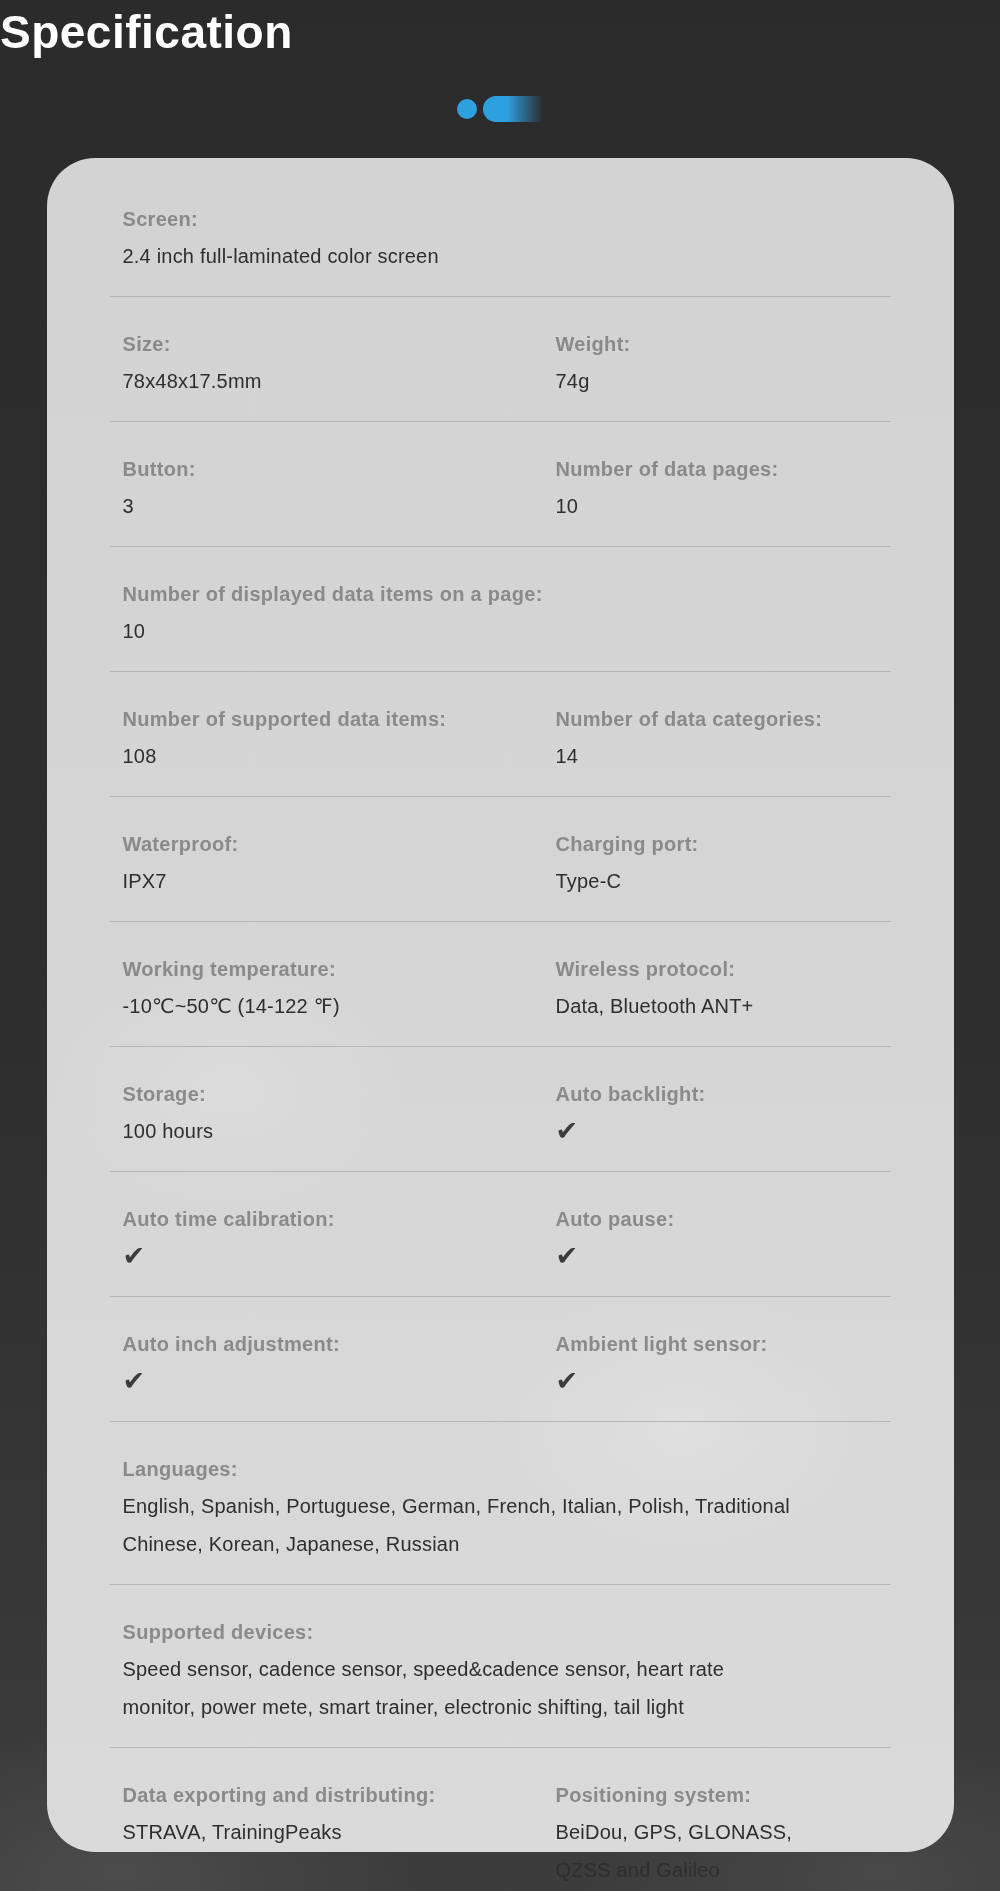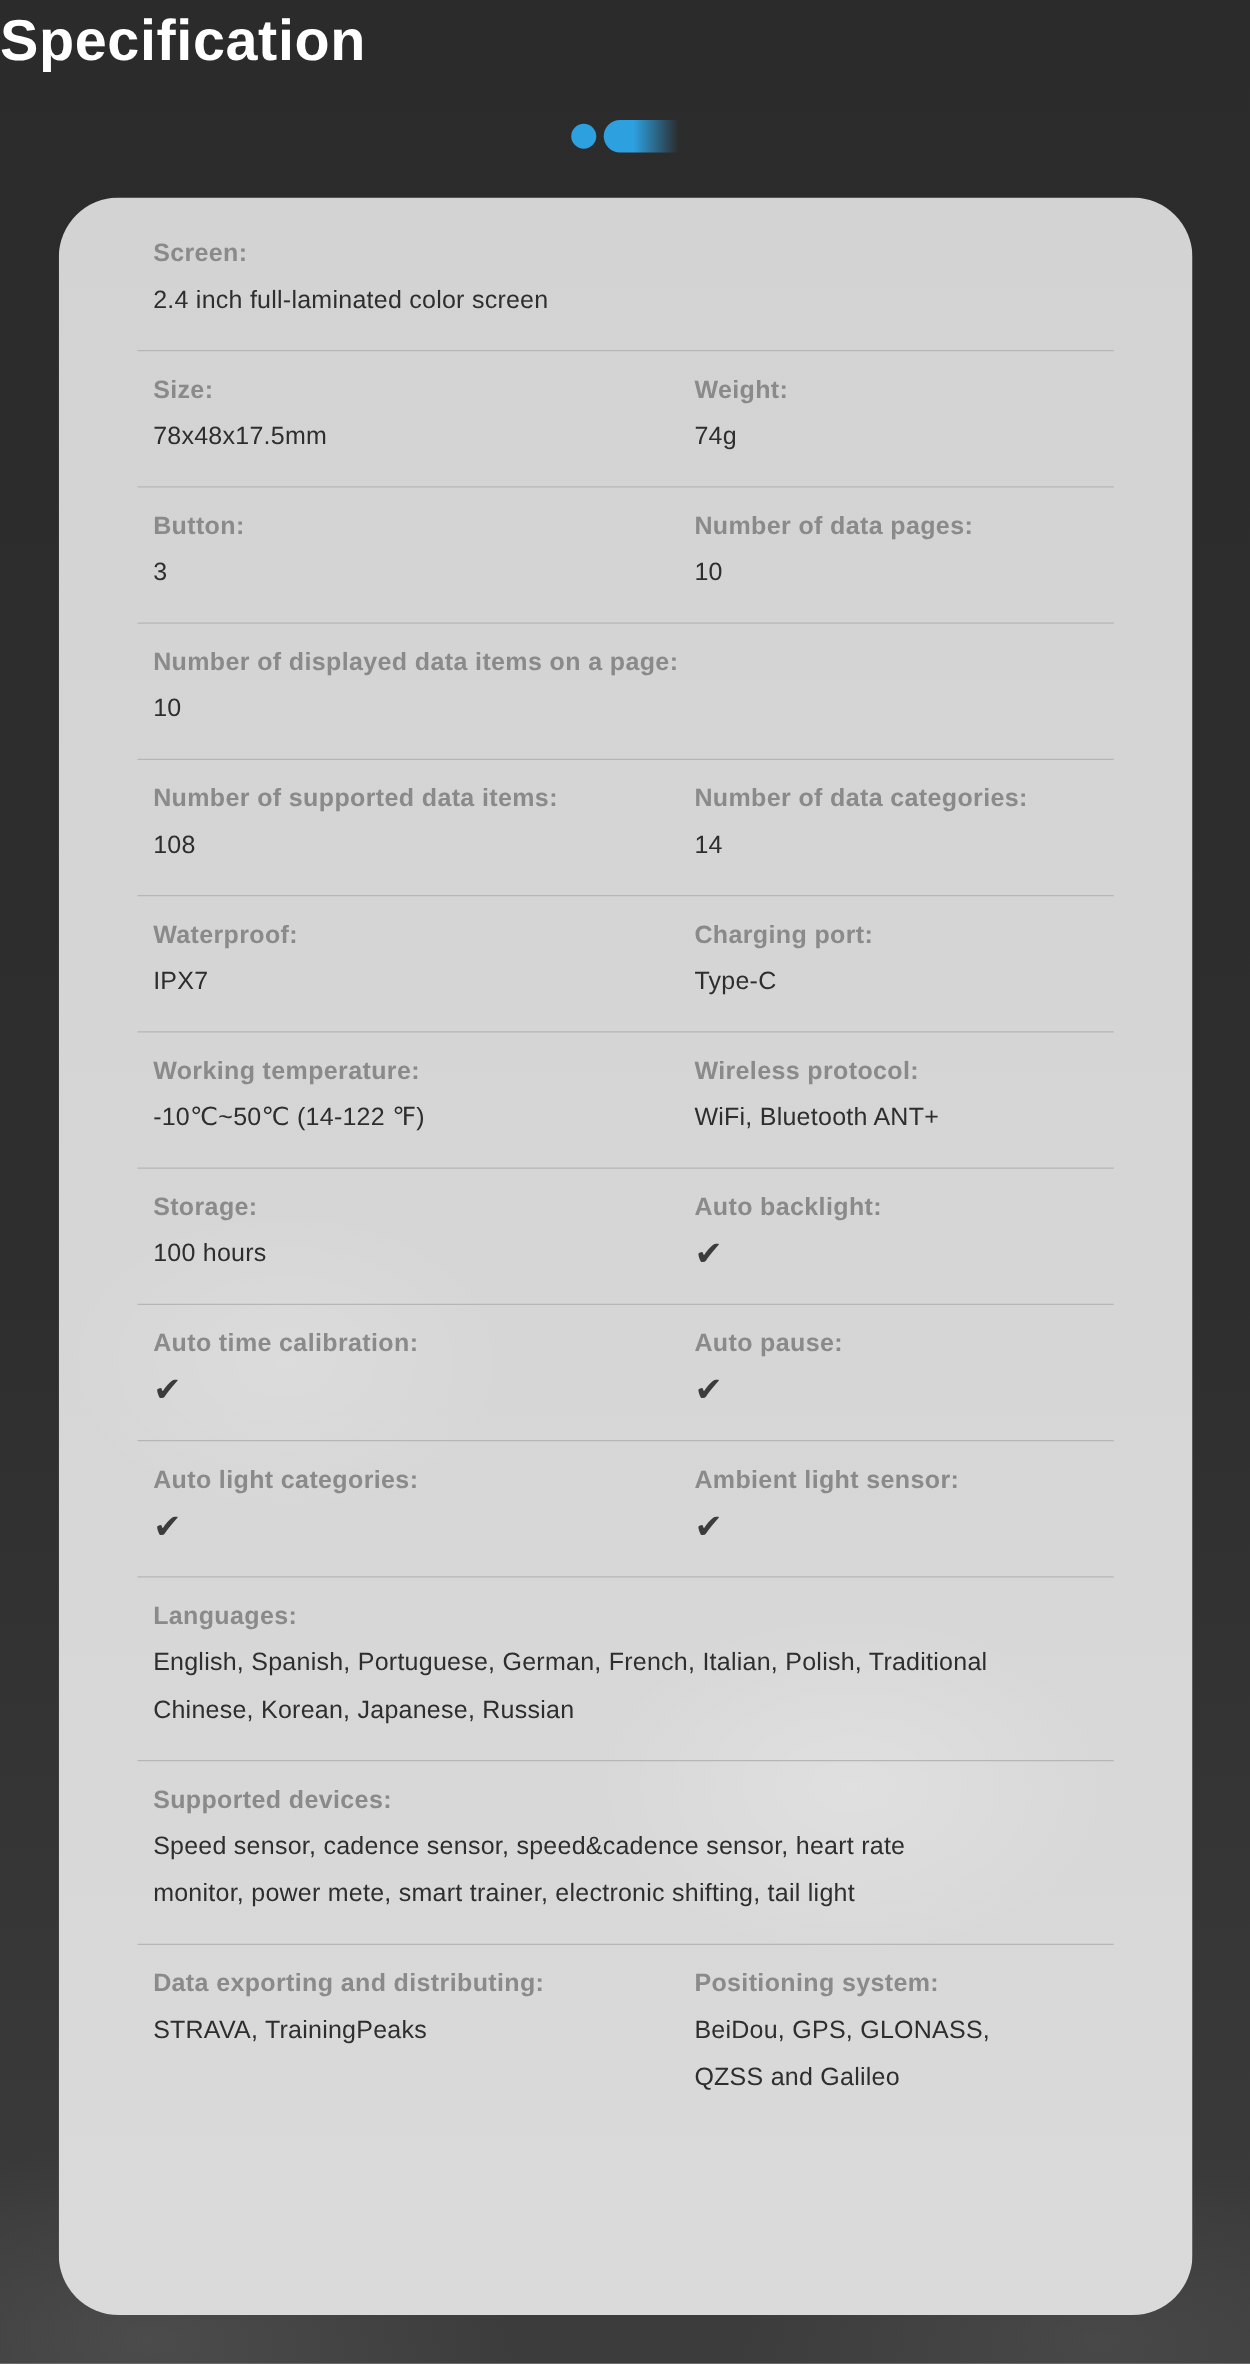--- a/index.html
+++ b/index.html
@@ -49,21 +49,21 @@
   }
   .row{
     padding:19px 13px 21px;
     border-bottom:1px solid var(--divider);
   }
   .row:last-child{border-bottom:none;}
   .row.double{display:grid;grid-template-columns:433px 1fr;}
   .cell{min-width:0;}
   .label{
     color:var(--label);font-weight:bold;font-size:20px;line-height:24px;
-    letter-spacing:0.3px;white-space:nowrap;
+    letter-spacing:0.3px;white-space:nowrap;margin-top:16px;
   }
   .value{
     color:var(--value);font-size:20px;line-height:38px;margin-top:6px;
     white-space:pre-line;letter-spacing:0.2px;
   }
   .check{
     color:#3c3c3c;font-size:27px;line-height:38px;margin-top:6px;font-weight:bold;
   }
   .note{
     color:var(--value);font-size:17px;line-height:24px;margin-top:2px;
@@ -142,21 +142,21 @@
   </div>
 
 
   <div class="row double">
     <div class="cell">
       <div class="label">Working temperature:</div>
       <div class="value">-10℃~50℃ (14-122 ℉)</div>
     </div>
     <div class="cell">
       <div class="label">Wireless protocol:</div>
-      <div class="value">WiFi, Bluetooth ANT+</div>
+      <div class="value">Data, Bluetooth ANT+</div>
     </div>
   </div>
 
   <div class="row double">
     <div class="cell">
       <div class="label">Storage:</div>
       <div class="value">100 hours</div>
     </div>
     <div class="cell">
       <div class="label">Auto backlight:</div>
@@ -170,21 +170,21 @@
       <div class="check">✔</div>
     </div>
     <div class="cell">
       <div class="label">Auto pause:</div>
       <div class="check">✔</div>
     </div>
   </div>
 
   <div class="row double">
     <div class="cell">
-      <div class="label">Auto light categories:</div>
+      <div class="label">Auto inch adjustment:</div>
       <div class="check">✔</div>
     </div>
     <div class="cell">
       <div class="label">Ambient light sensor:</div>
       <div class="check">✔</div>
     </div>
   </div>
 
   <div class="row">
     <div class="cell">

